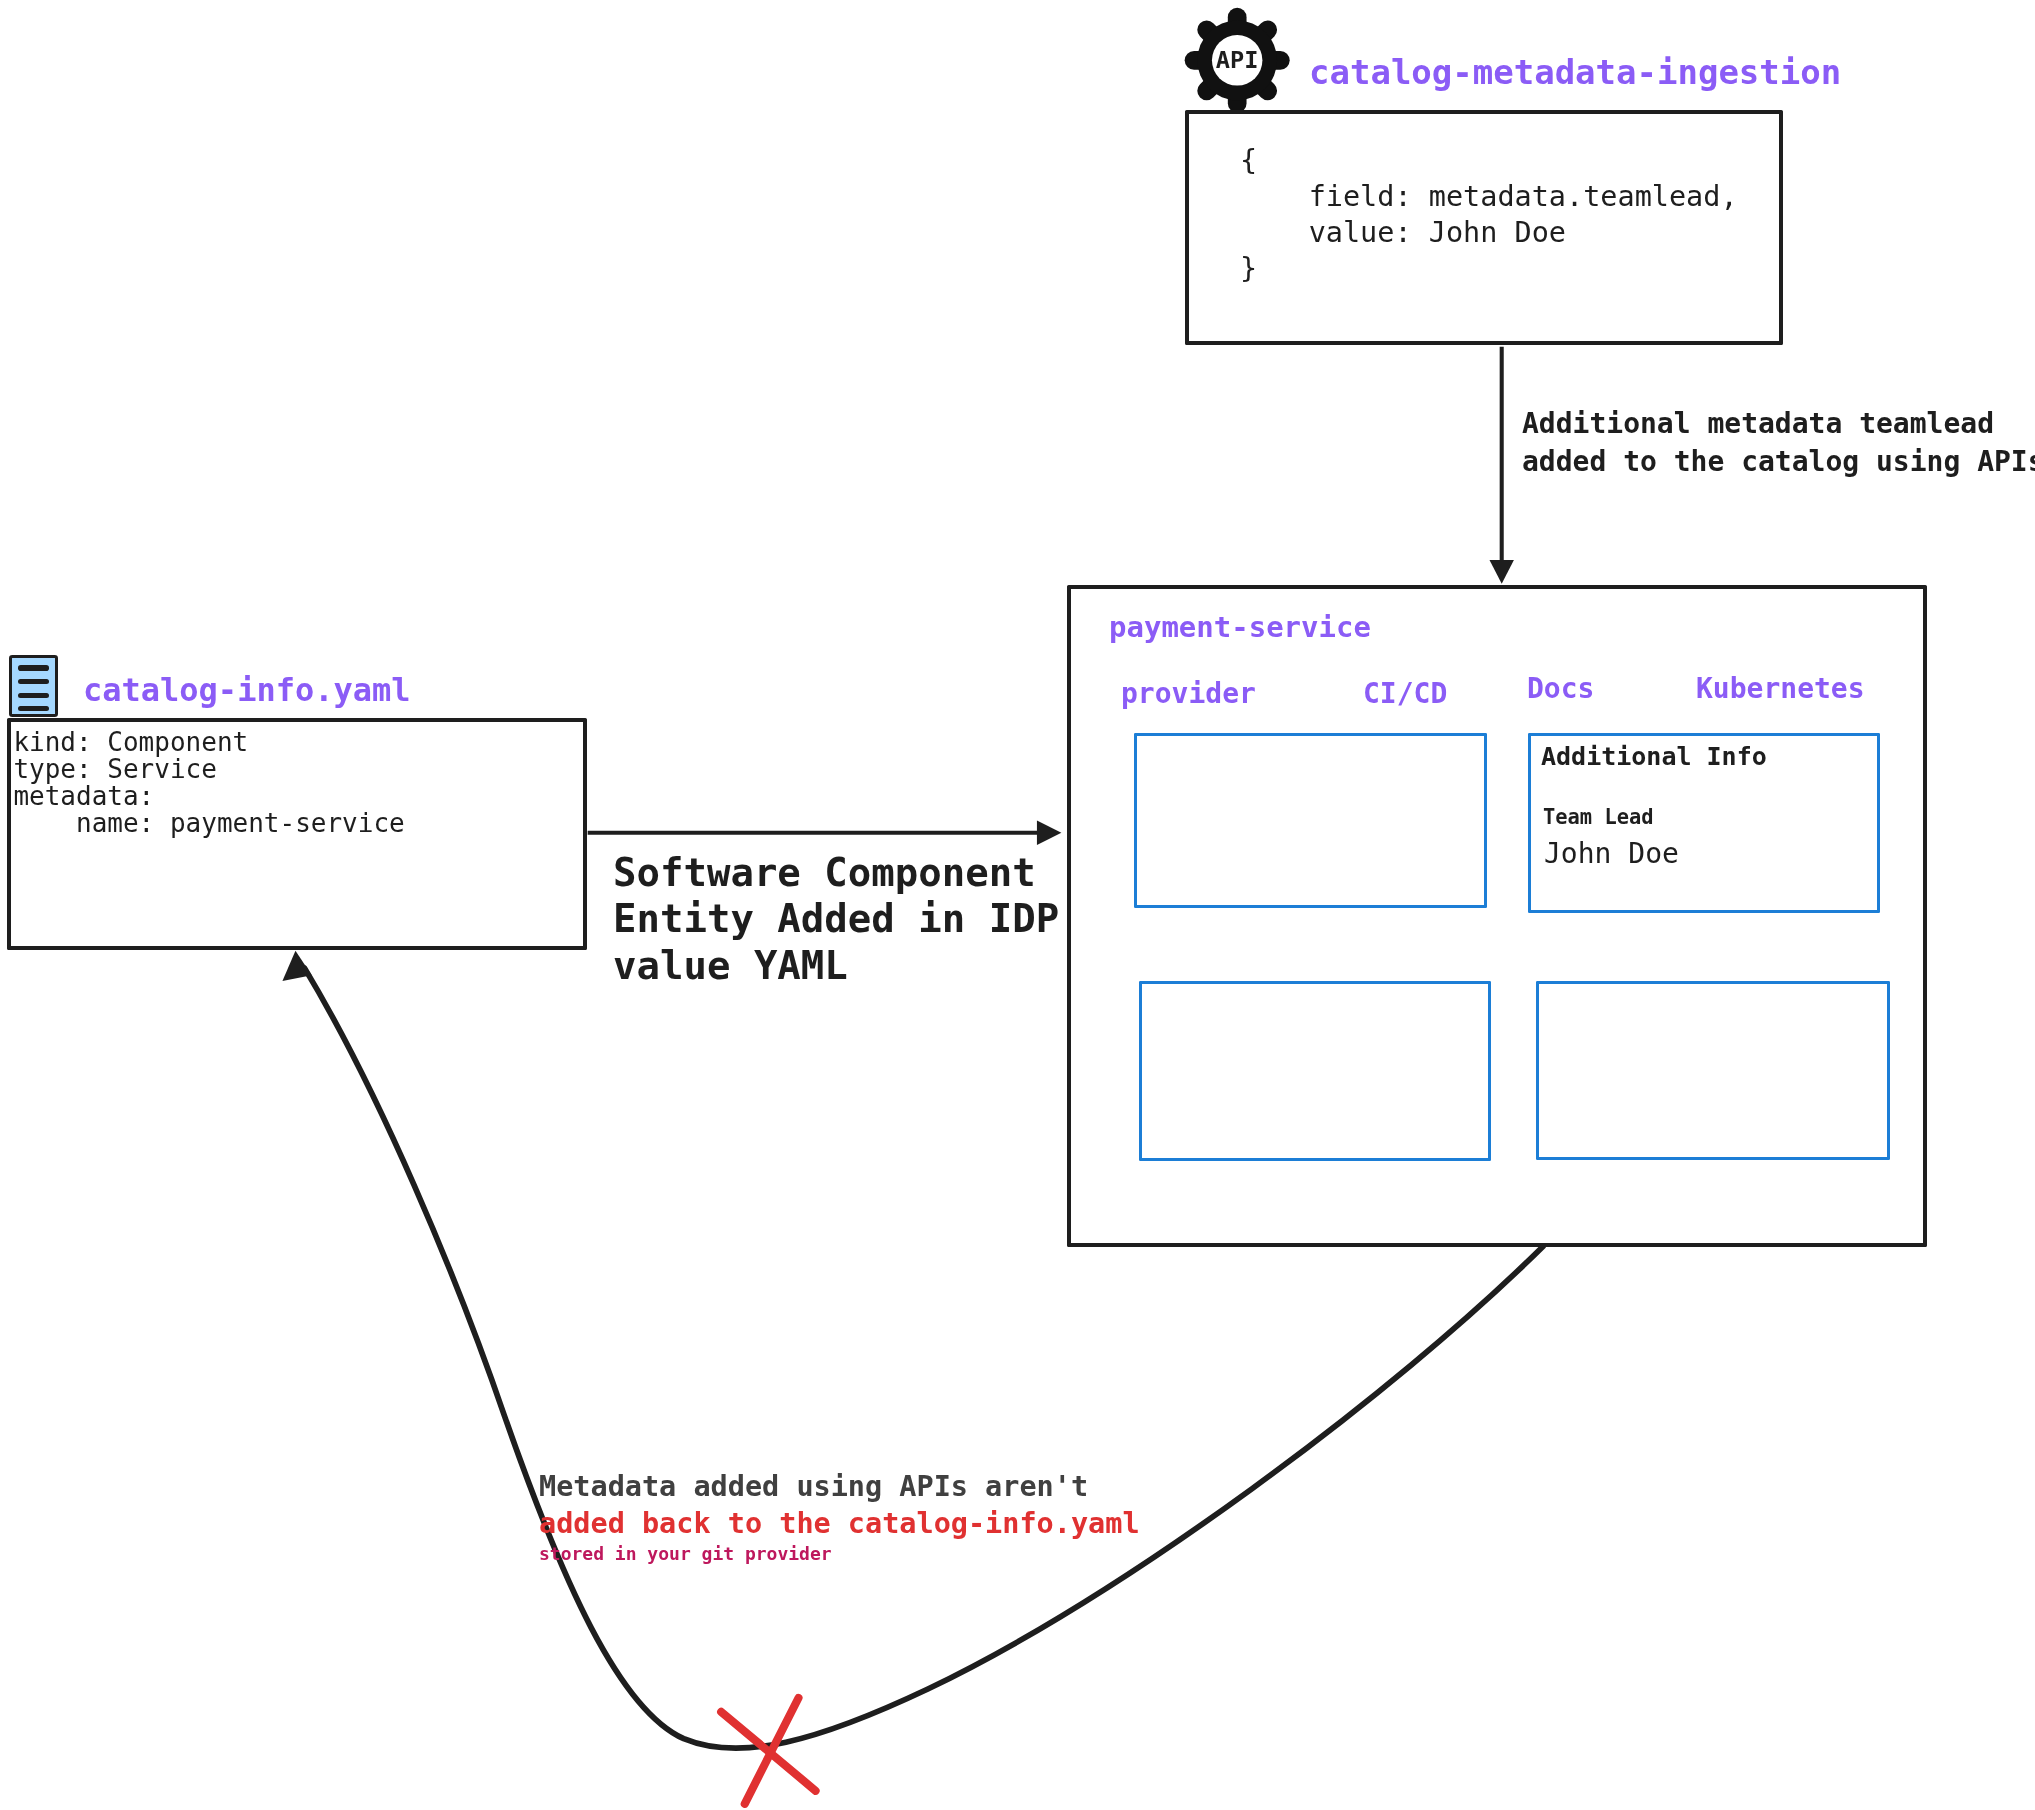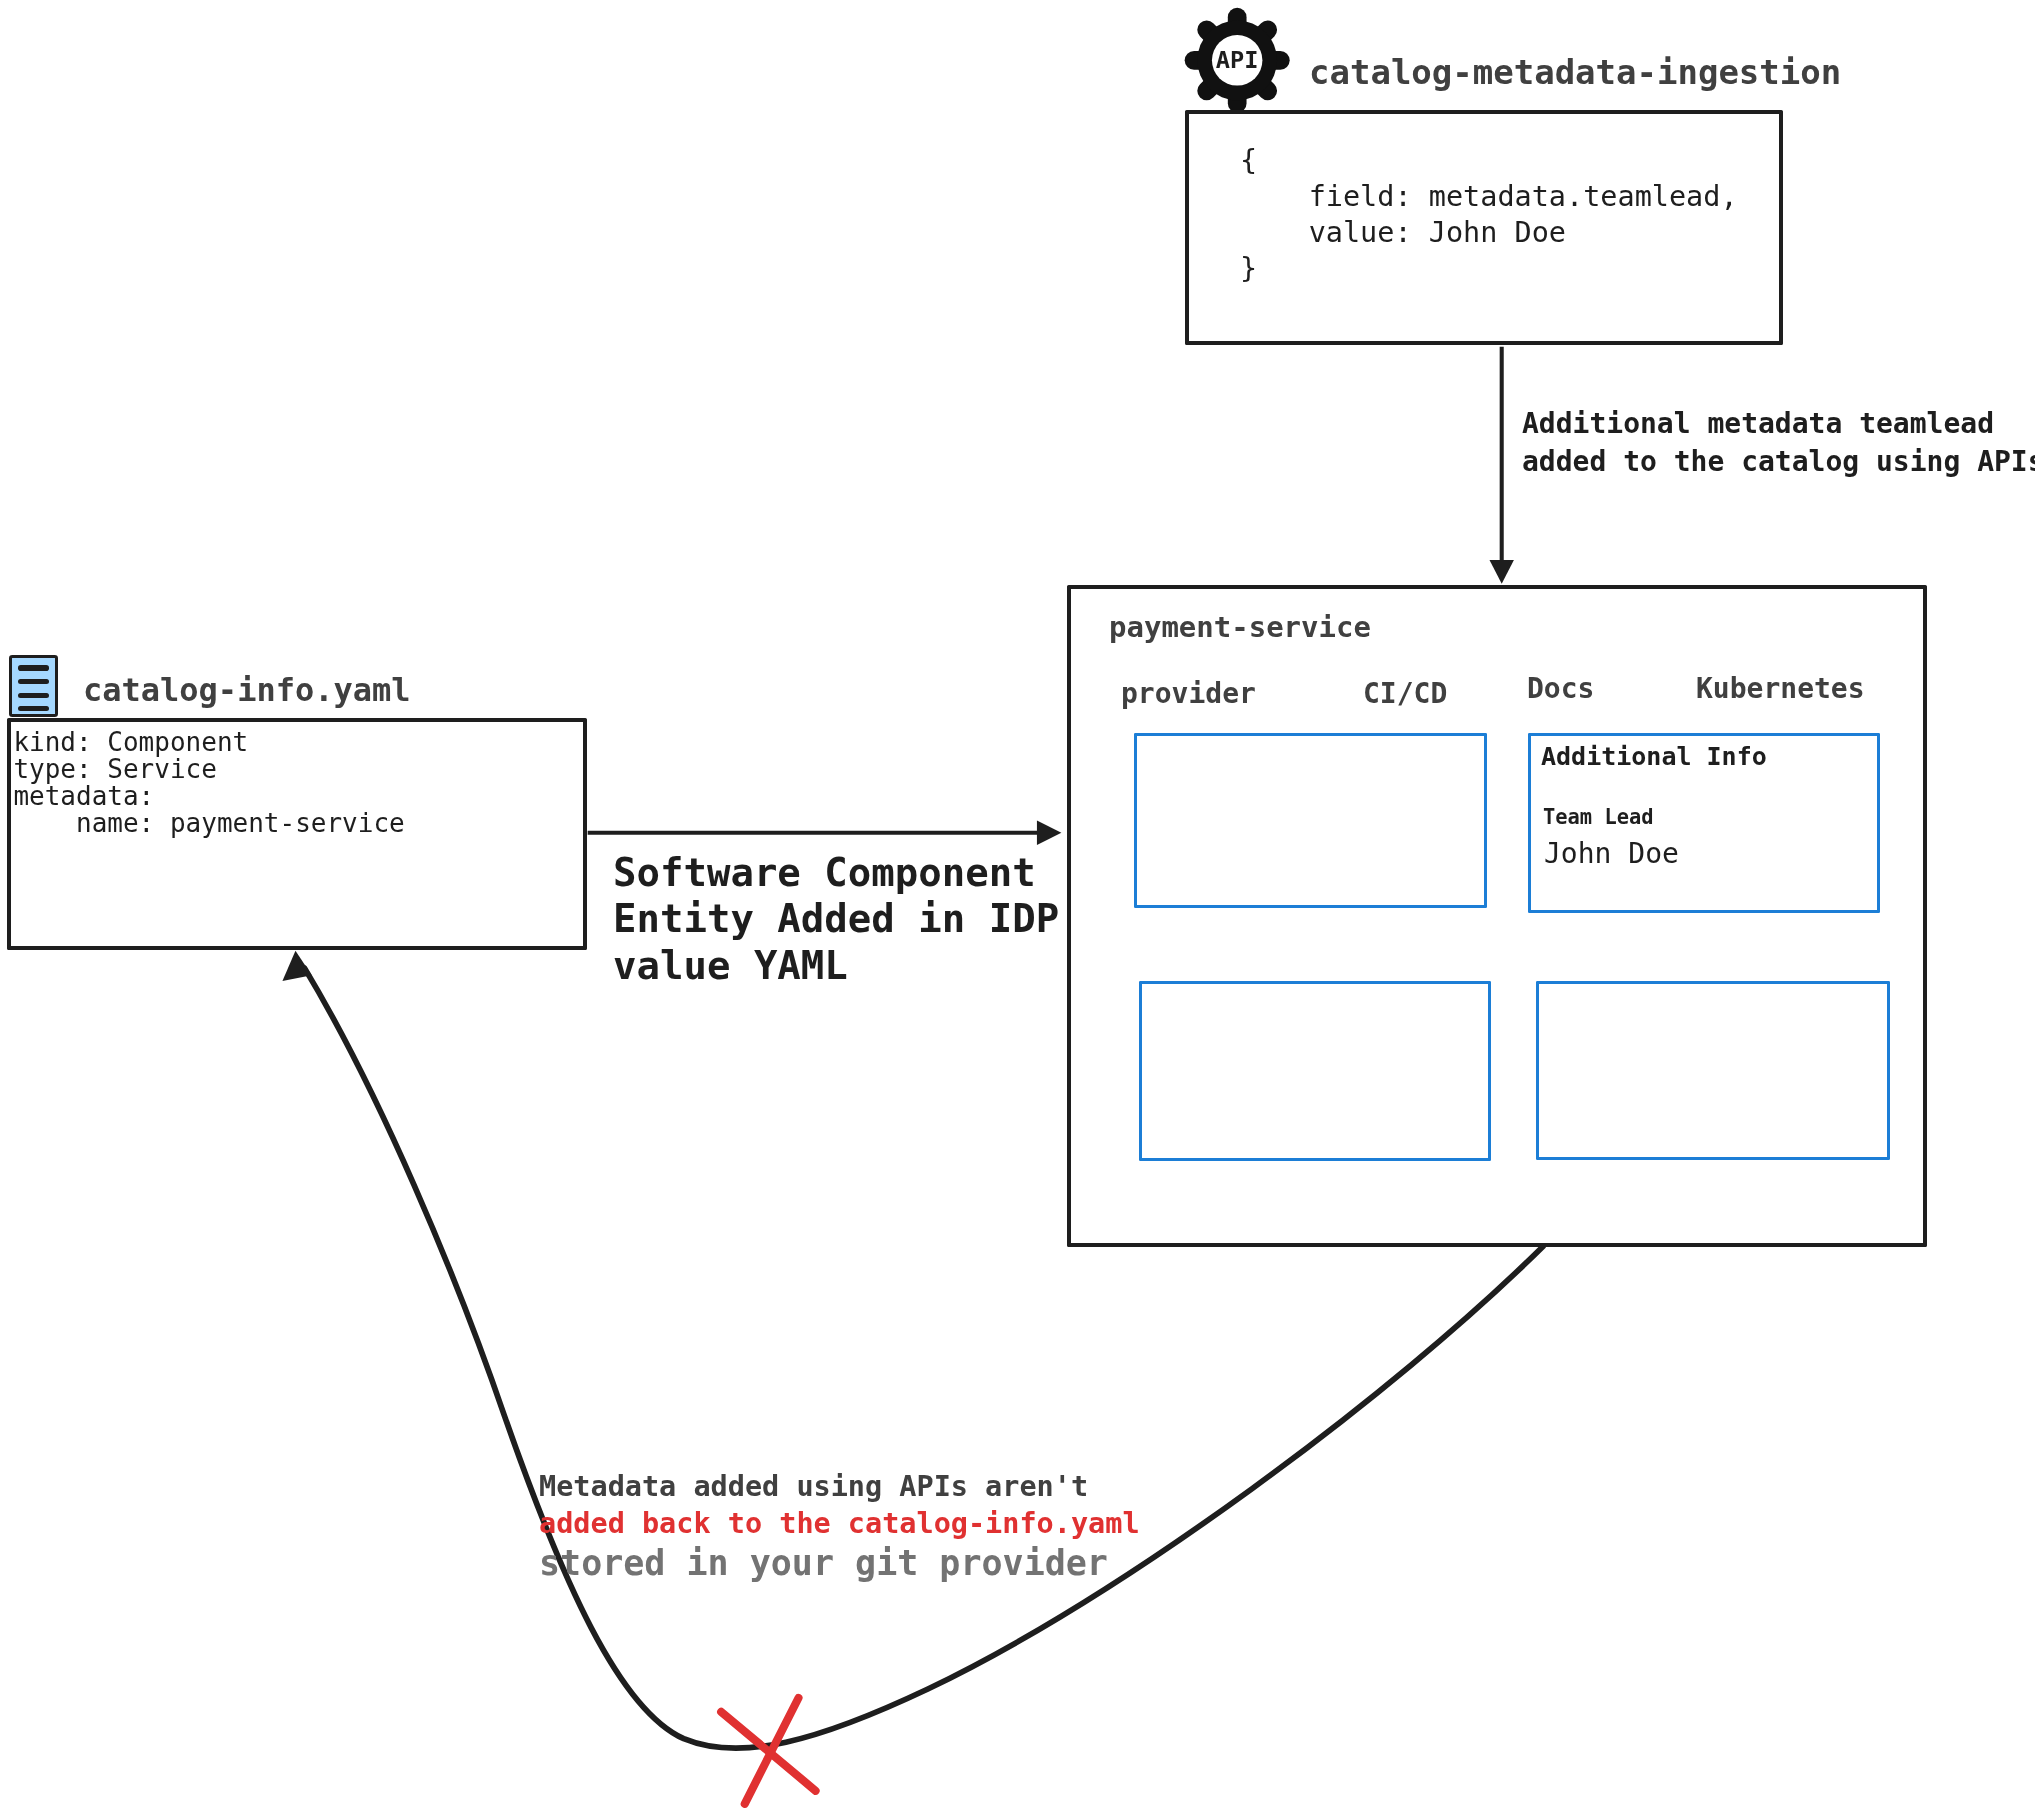--- a/index.html
+++ b/index.html
@@ -10,21 +10,21 @@
   }
   .abs{position:absolute;}
   .box{
     position:absolute;background:#ffffff;
     border:4.1px solid #1e1e1e;border-radius:1.6px;box-sizing:border-box;
   }
   .panel{
     position:absolute;background:#ffffff;
     border:3.3px solid #1c7ed6;border-radius:1.2px;box-sizing:border-box;
   }
-  .blue{color:#404040;}
+  .blue{color:#8b5cf6;}
   .codeblock{
     position:absolute;margin:0;white-space:pre;
     font-family:"DejaVu Sans Mono","Liberation Mono",monospace;
     font-size:28.5px;line-height:36px;font-weight:500;color:#1e1e1e;
   }
   .label-bold{font-weight:bold;position:absolute;white-space:pre;}
   svg text{font-family:"DejaVu Sans Mono","Liberation Mono",monospace;}
   .docicon{
     position:absolute;left:9px;top:655px;width:49px;height:62px;
     background:#a5d8ff;border:3.7px solid #1e1e1e;border-radius:3.3px;box-sizing:border-box;
@@ -118,14 +118,14 @@
 type: Service
 metadata:
     name: payment-service</pre>
 
 <span class="label-bold" style="left:613px;top:850px;font-size:39px;">Software Component</span>
 <span class="label-bold" style="left:613px;top:896px;font-size:39px;">Entity Added in IDP</span>
 <span class="label-bold" style="left:613px;top:943px;font-size:39px;">value YAML</span>
 
 <span class="label-bold" style="left:539px;top:1470px;font-size:28.5px;color:#404040;">Metadata added using APIs aren't</span>
 <span class="label-bold" style="left:539px;top:1507px;font-size:28.5px;color:#e03131;">added back to the catalog-info.yaml</span>
-<span class="label-bold" style="left:539px;top:1543px;font-size:35px;color:#737373;">stored in your git provider</span>
+<span class="label-bold" style="left:539px;top:1543px;font-size:18px;color:#be185d;">stored in your git provider</span>
 
 
 </body></html>

